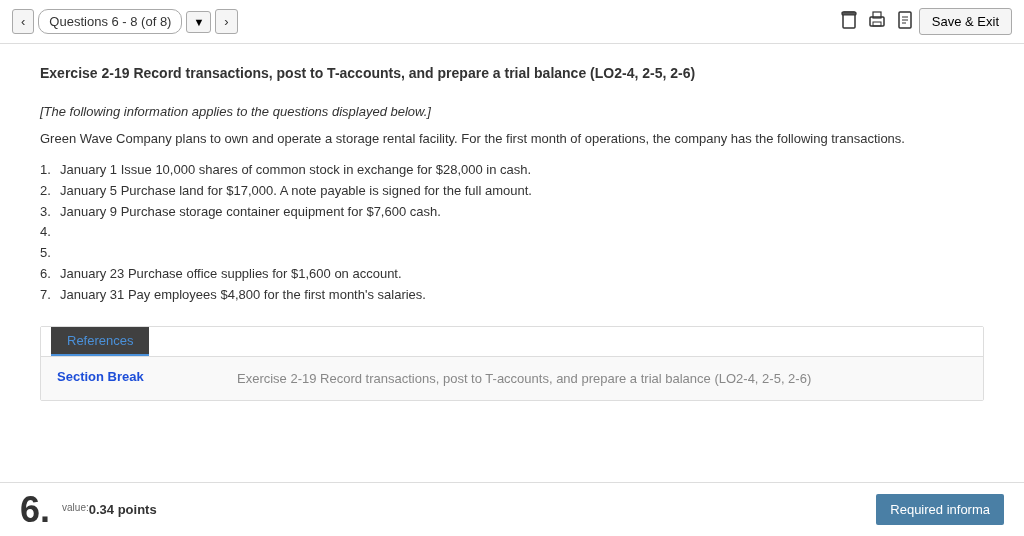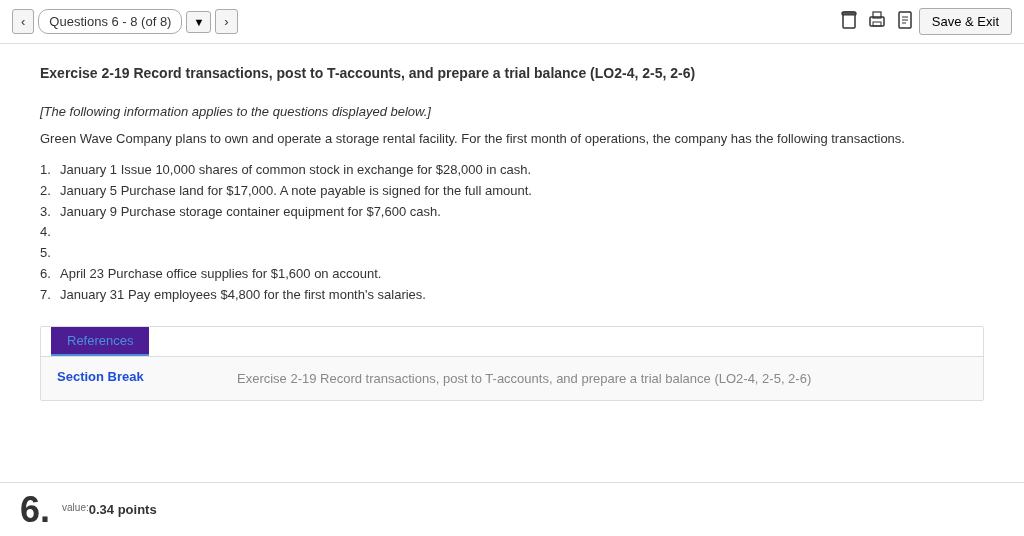--- a/index.html
+++ b/index.html
@@ -125,21 +125,21 @@
     }
     .references-tab {
       display: inline-block;
       padding: 6px 16px;
       border-bottom: 2px solid #4a90d9;
       color: #4a90d9;
       font-size: 13px;
       font-weight: 500;
       cursor: pointer;
       margin: 0;
-      background: #4c1d95;
+      background: #404040;
       text-align: center;
     }
     .references-tab-bar {
       border-bottom: 1px solid #ddd;
       padding: 0 10px;
       background: #fff;
     }
 
     .section-break-table {
       width: 100%;
@@ -267,21 +267,21 @@
         <span>January 9 Purchase storage container equipment for $7,600 cash.</span>
       </li>
     <li>
         <span class="list-num">4.</span>
       </li>
     <li>
         <span class="list-num">5.</span>
       </li>
     <li>
         <span class="list-num">6.</span>
-        <span>April 23 Purchase office supplies for $1,600 on account.</span>
+        <span>January 23 Purchase office supplies for $1,600 on account.</span>
       </li>
     <li>
         <span class="list-num">7.</span>
         <span>January 31 Pay employees $4,800 for the first month's salaries.</span>
       </li>
   </ol>
 
   <div class="references-section">
     <div class="references-tab-bar">
       <span class="references-tab">References</span>
@@ -298,13 +298,14 @@
 </div>
 
 <div class="bottom-bar">
   <div class="bottom-left">
     <span class="question-num">6.</span>
     <div class="value-info">
       <span class="value-label">value:</span>
       <span class="value-points">0.34 points</span>
     </div>
   </div>
+  <button class="required-info-btn">Required informa</button>
 </div>
 
 </body></html>

